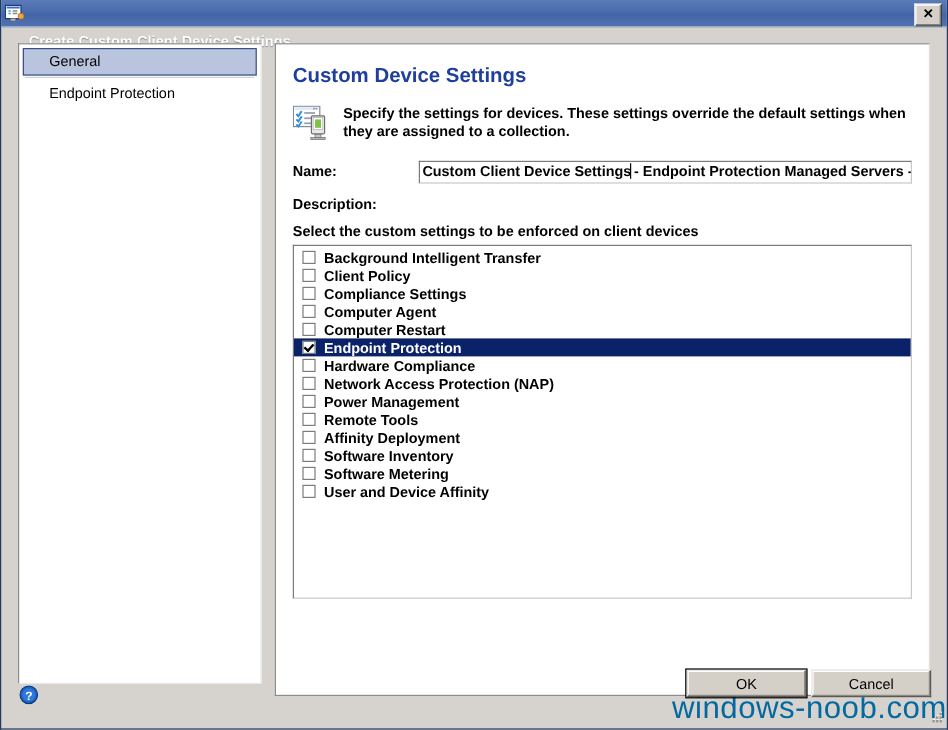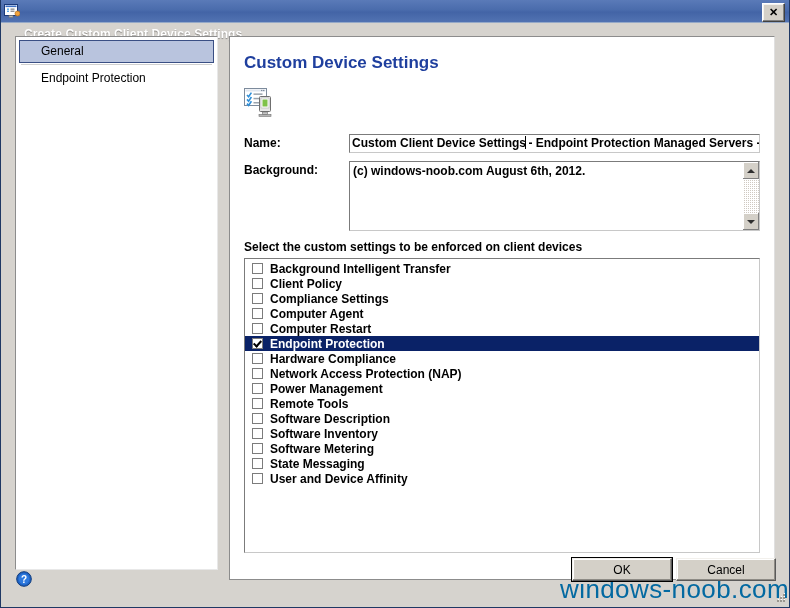--- a/index.html
+++ b/index.html
@@ -428,42 +428,32 @@
             <rect x="9.5" y="5.4" width="9" height="1.5" fill="#9aa3ad"></rect>
             <rect x="9.5" y="9.8" width="9" height="1.5" fill="#9aa3ad"></rect>
             <rect x="9.5" y="14" width="9" height="1.5" fill="#9aa3ad"></rect>
             <rect x="15.5" y="8.5" width="11" height="15" rx="1" fill="#e8e8e8" stroke="#6f6f6f"></rect>
             <rect x="17" y="10" width="8" height="10" fill="#ffffff" stroke="#b0b0b0" stroke-width="0.6"></rect>
             <rect x="18.5" y="11.5" width="5" height="7" fill="#7fc24a"></rect>
             <rect x="18.5" y="24" width="5" height="2.5" fill="#c6c6c6" stroke="#6f6f6f" stroke-width="0.6"></rect>
             <rect x="15" y="26.5" width="12" height="1.8" fill="#b5b5b5" stroke="#6f6f6f" stroke-width="0.6"></rect>
           </svg>
         </div>
+        <div class="desc-text">Specify the settings for devices. These settings override the default settings when they are assigned to a collection.</div>
       </div>
 
       <div class="field-row">
         <div class="field-label">Name:</div>
         <div class="text-input">
           <span>Custom Client Device Settings</span><span class="caret"></span><span> - Endpoint Protection Managed Servers - Configuration</span>
         </div>
       </div>
 
       <div class="field-row">
-        <div class="field-label">Background:</div>
-        <div class="textarea-wrap">
-          <div class="textarea-text">(c) windows-noob.com August 6th, 2012.</div>
-          <div class="scrollbar">
-            <div class="sb-btn">
-              <span class="arrow-up"></span>
-            </div>
-            <div class="sb-btn">
-              <span class="arrow-down"></span>
-            </div>
-          </div>
-        </div>
+        <div class="field-label">Description:</div>
       </div>
 
       <div class="list-caption">Select the custom settings to be enforced on client devices</div>
 
       <div class="checklist" id="checklist">
           <div class="cl-item">
             <span class="cb"></span>
             <span>Background Intelligent Transfer</span>
           </div>
           <div class="cl-item">
@@ -497,33 +487,29 @@
           <div class="cl-item">
             <span class="cb"></span>
             <span>Power Management</span>
           </div>
           <div class="cl-item">
             <span class="cb"></span>
             <span>Remote Tools</span>
           </div>
           <div class="cl-item">
             <span class="cb"></span>
-            <span>Software Description</span>
+            <span>Affinity Deployment</span>
           </div>
           <div class="cl-item">
             <span class="cb"></span>
             <span>Software Inventory</span>
           </div>
           <div class="cl-item">
             <span class="cb"></span>
             <span>Software Metering</span>
-          </div>
-          <div class="cl-item">
-            <span class="cb"></span>
-            <span>State Messaging</span>
           </div>
           <div class="cl-item">
             <span class="cb"></span>
             <span>User and Device Affinity</span>
           </div>
         </div>
 
     </div>
 
     <div class="footer">

